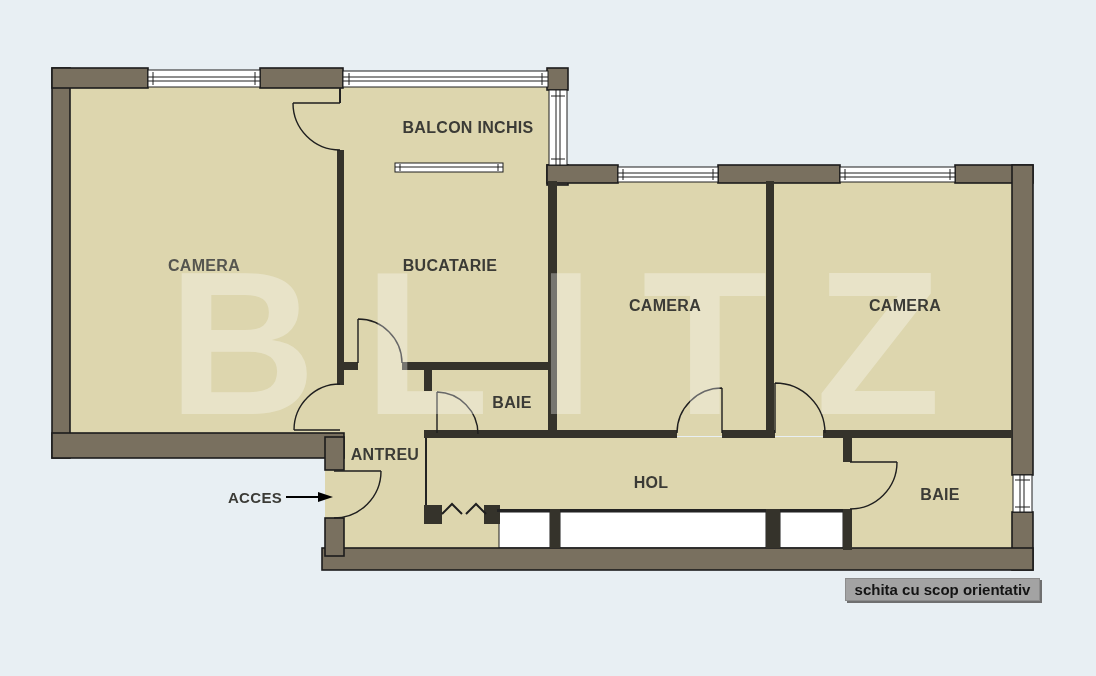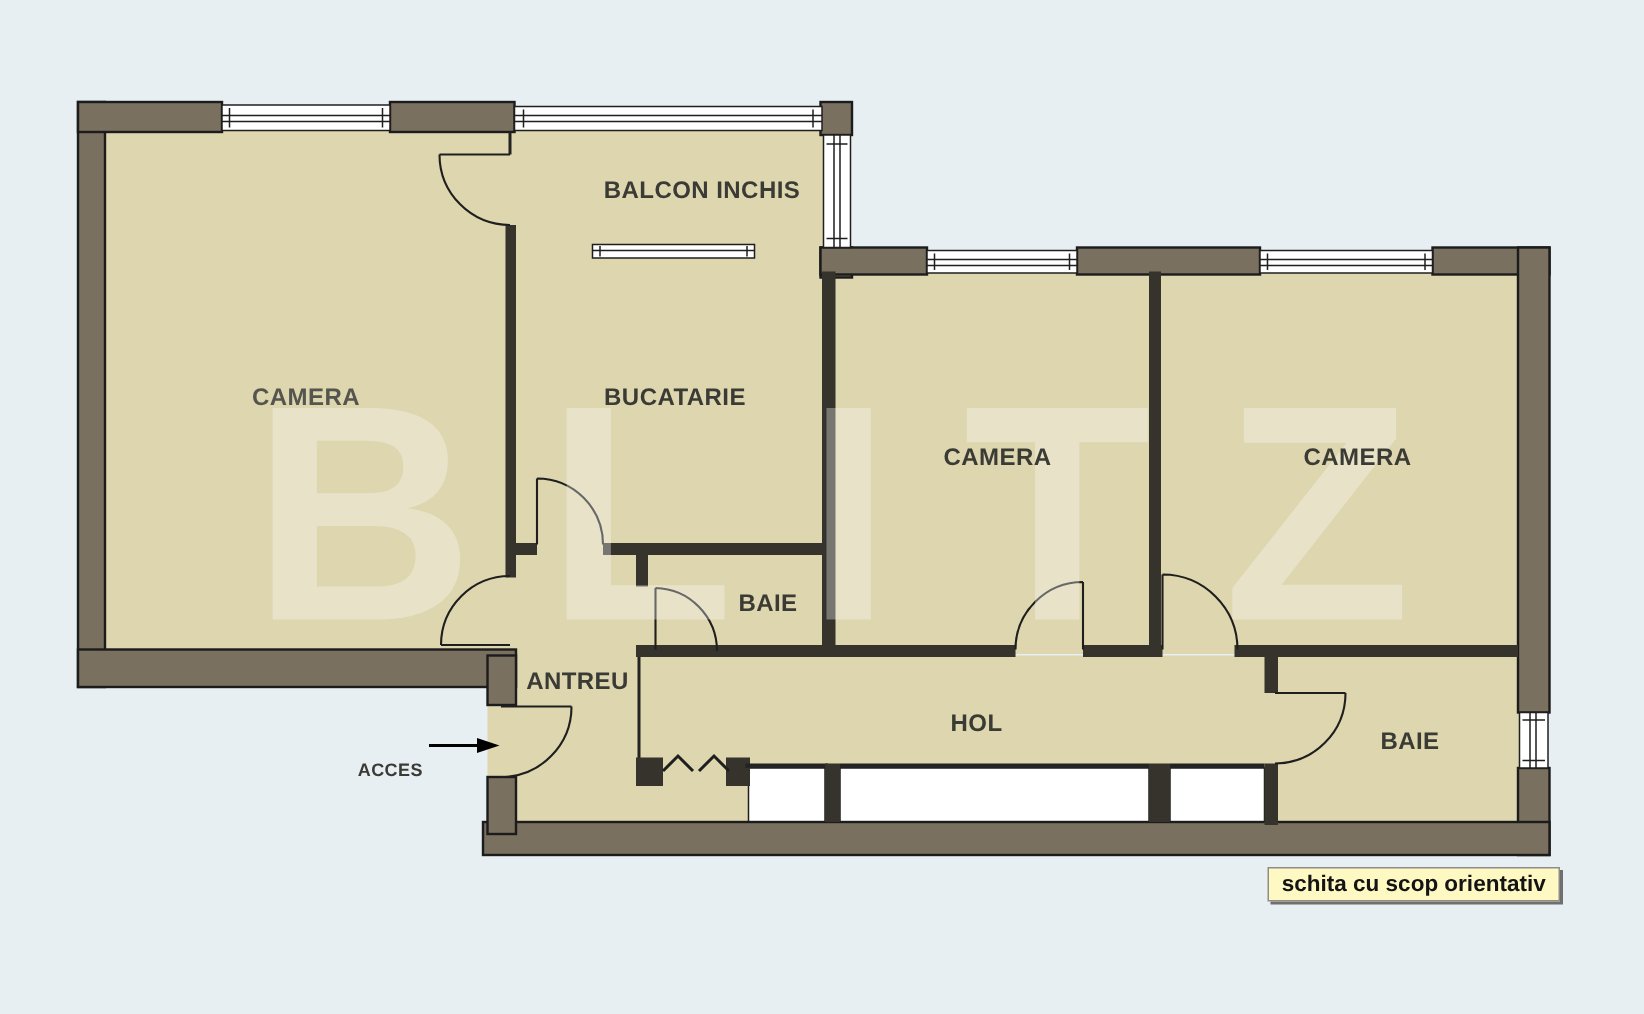--- a/index.html
+++ b/index.html
@@ -24,25 +24,25 @@
   .watermark{
     position:absolute;left:168px;top:240px;width:820px;
     font-weight:bold;font-size:205px;line-height:1;letter-spacing:48px;
     color:var(--watermark);white-space:nowrap;pointer-events:none;user-select:none;
   }
   .lbl{
     position:absolute;transform:translate(-50%,-50%);
     font-weight:bold;font-size:16px;color:var(--label);
     white-space:nowrap;letter-spacing:.3px;
   }
-  .lbl-small{font-size:12px;margin-top:16px;}
+  .lbl-small{font-size:15px;}
   #acces-label{transform:translate(-100%,-50%);}
   #disclaimer{
     position:absolute;left:845px;top:578px;width:193px;height:21px;
-    background:#fef9c3;border:1px solid #8c8c8c;box-shadow:2px 2px 0 #6f6f6f;
+    background:#a3a3a3;border:1px solid #8c8c8c;box-shadow:2px 2px 0 #6f6f6f;
     display:flex;align-items:center;justify-content:center;
     font-weight:bold;font-size:15px;color:#141414;white-space:nowrap;
   }
 </style>
 </head>
 <body>
 
 <div id="stage">
 
   <svg id="plan-svg" width="1096" height="676" viewBox="0 0 1096 676">

